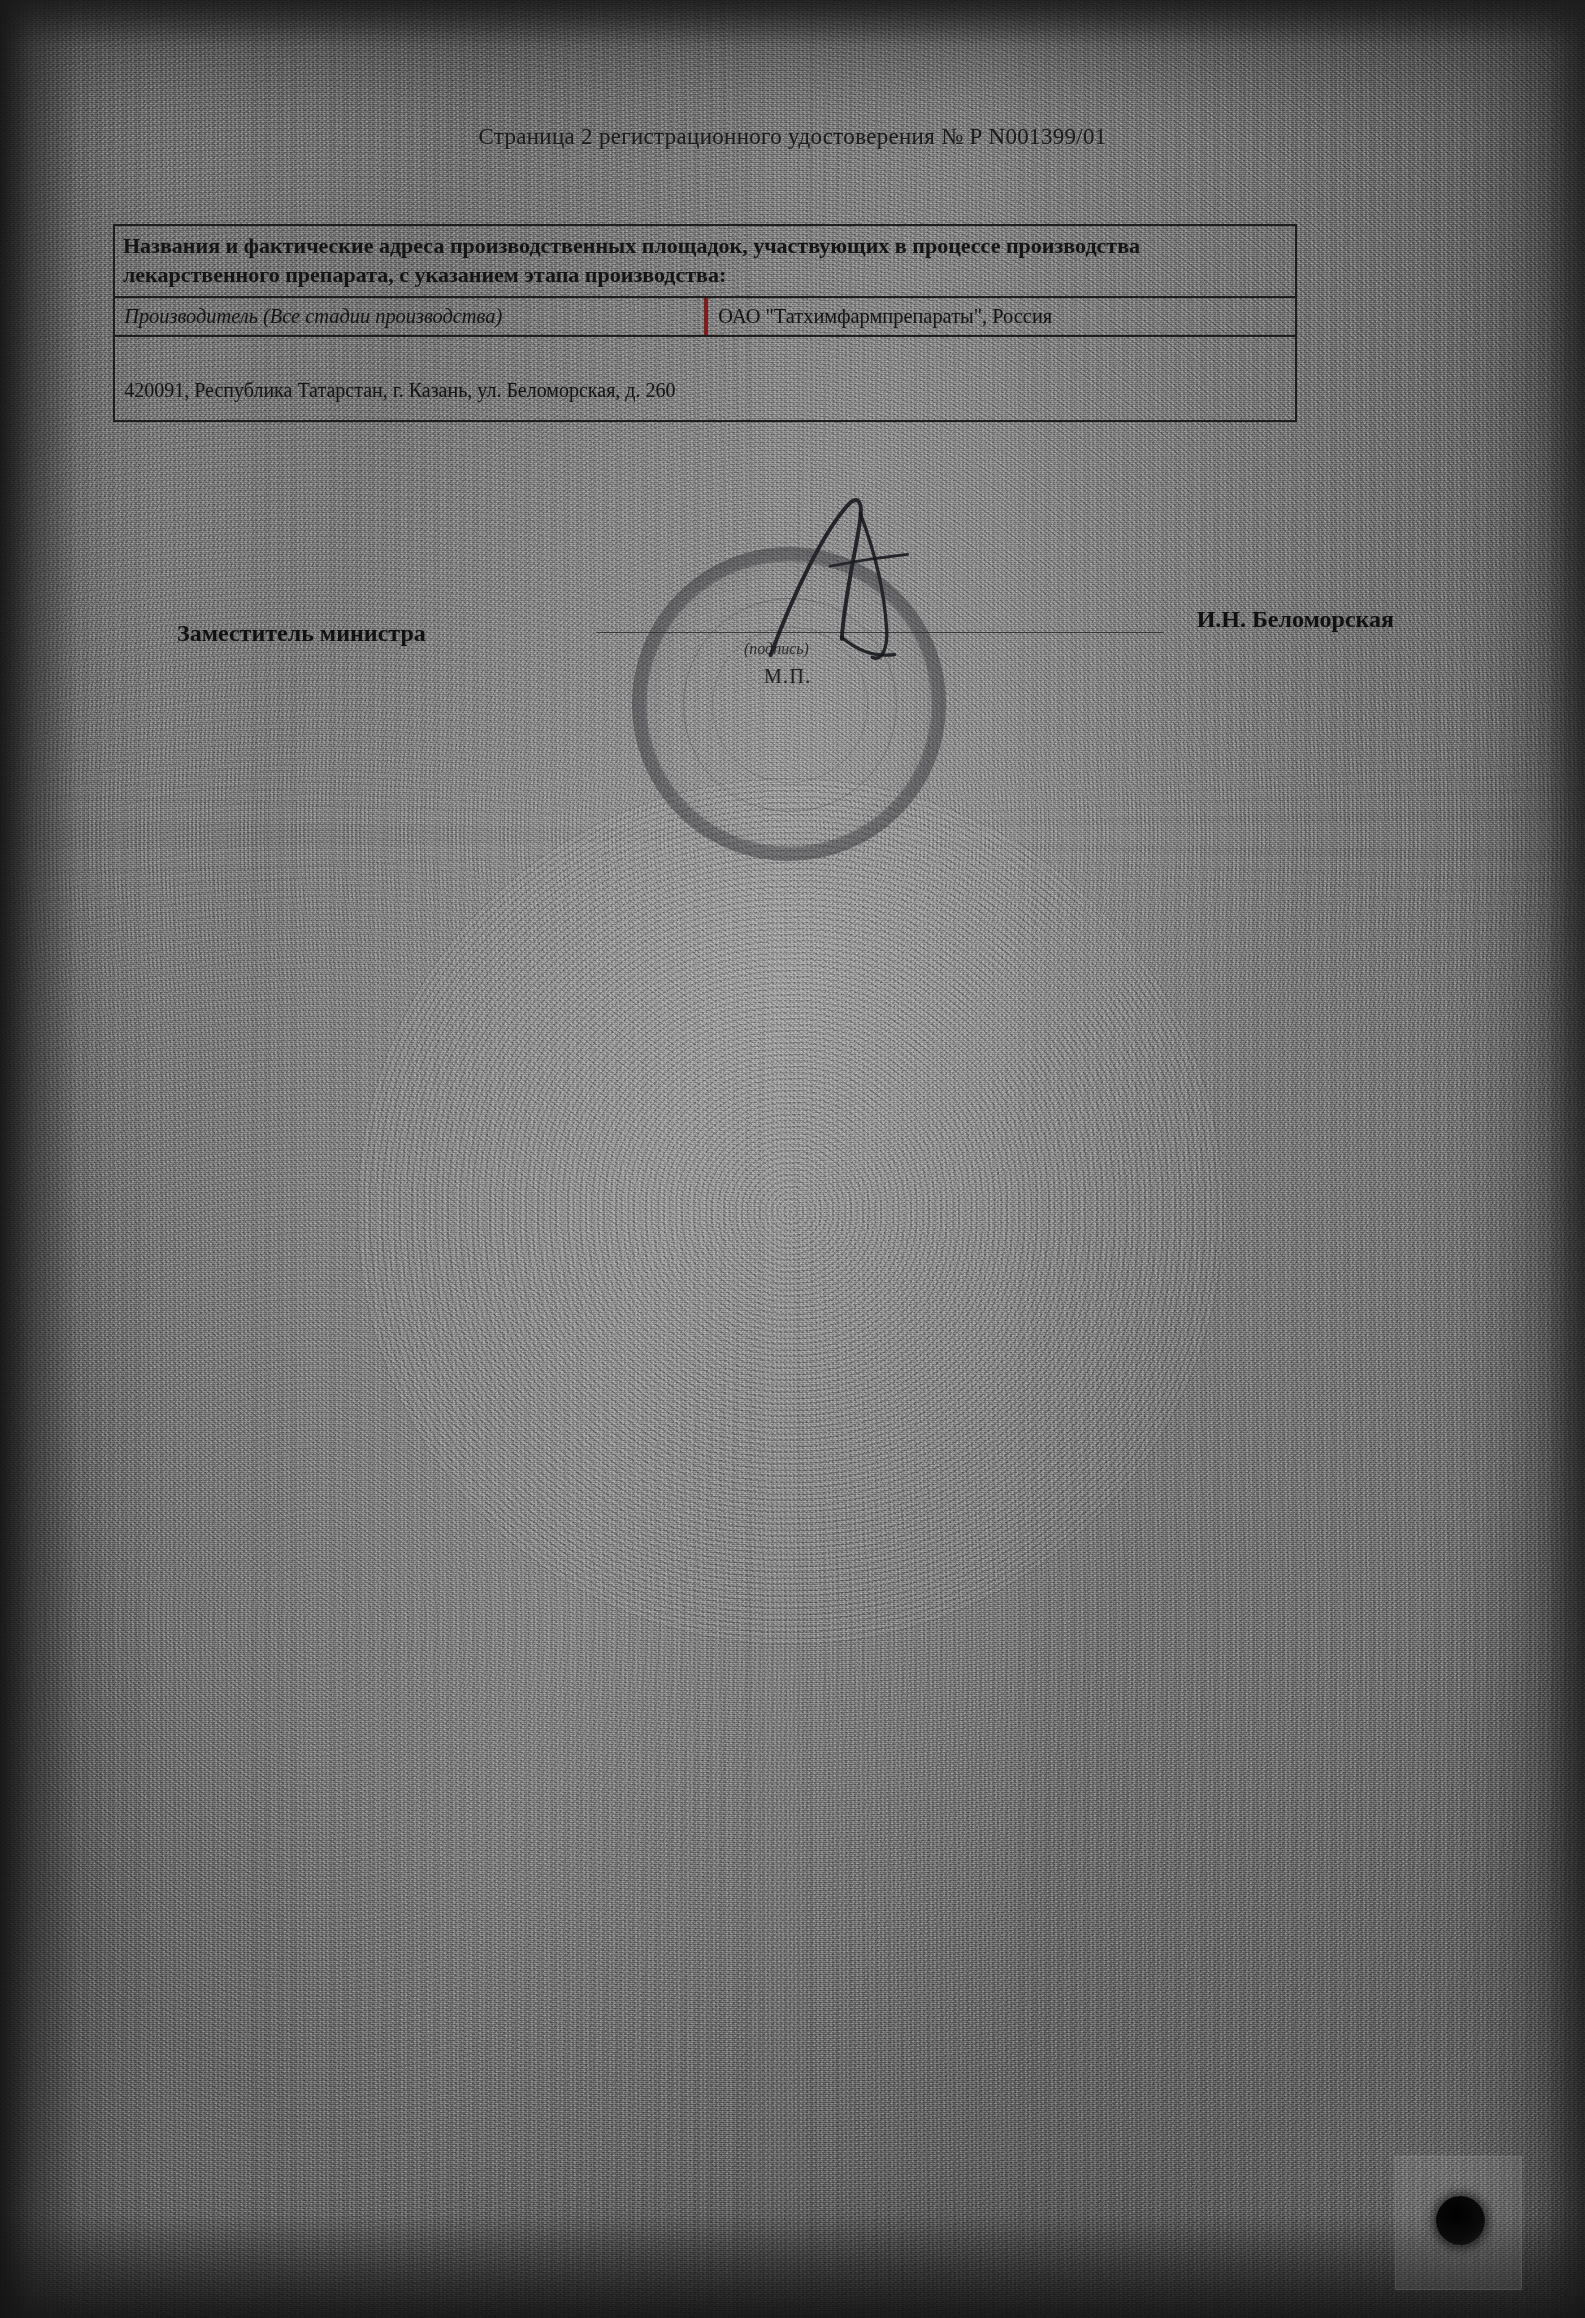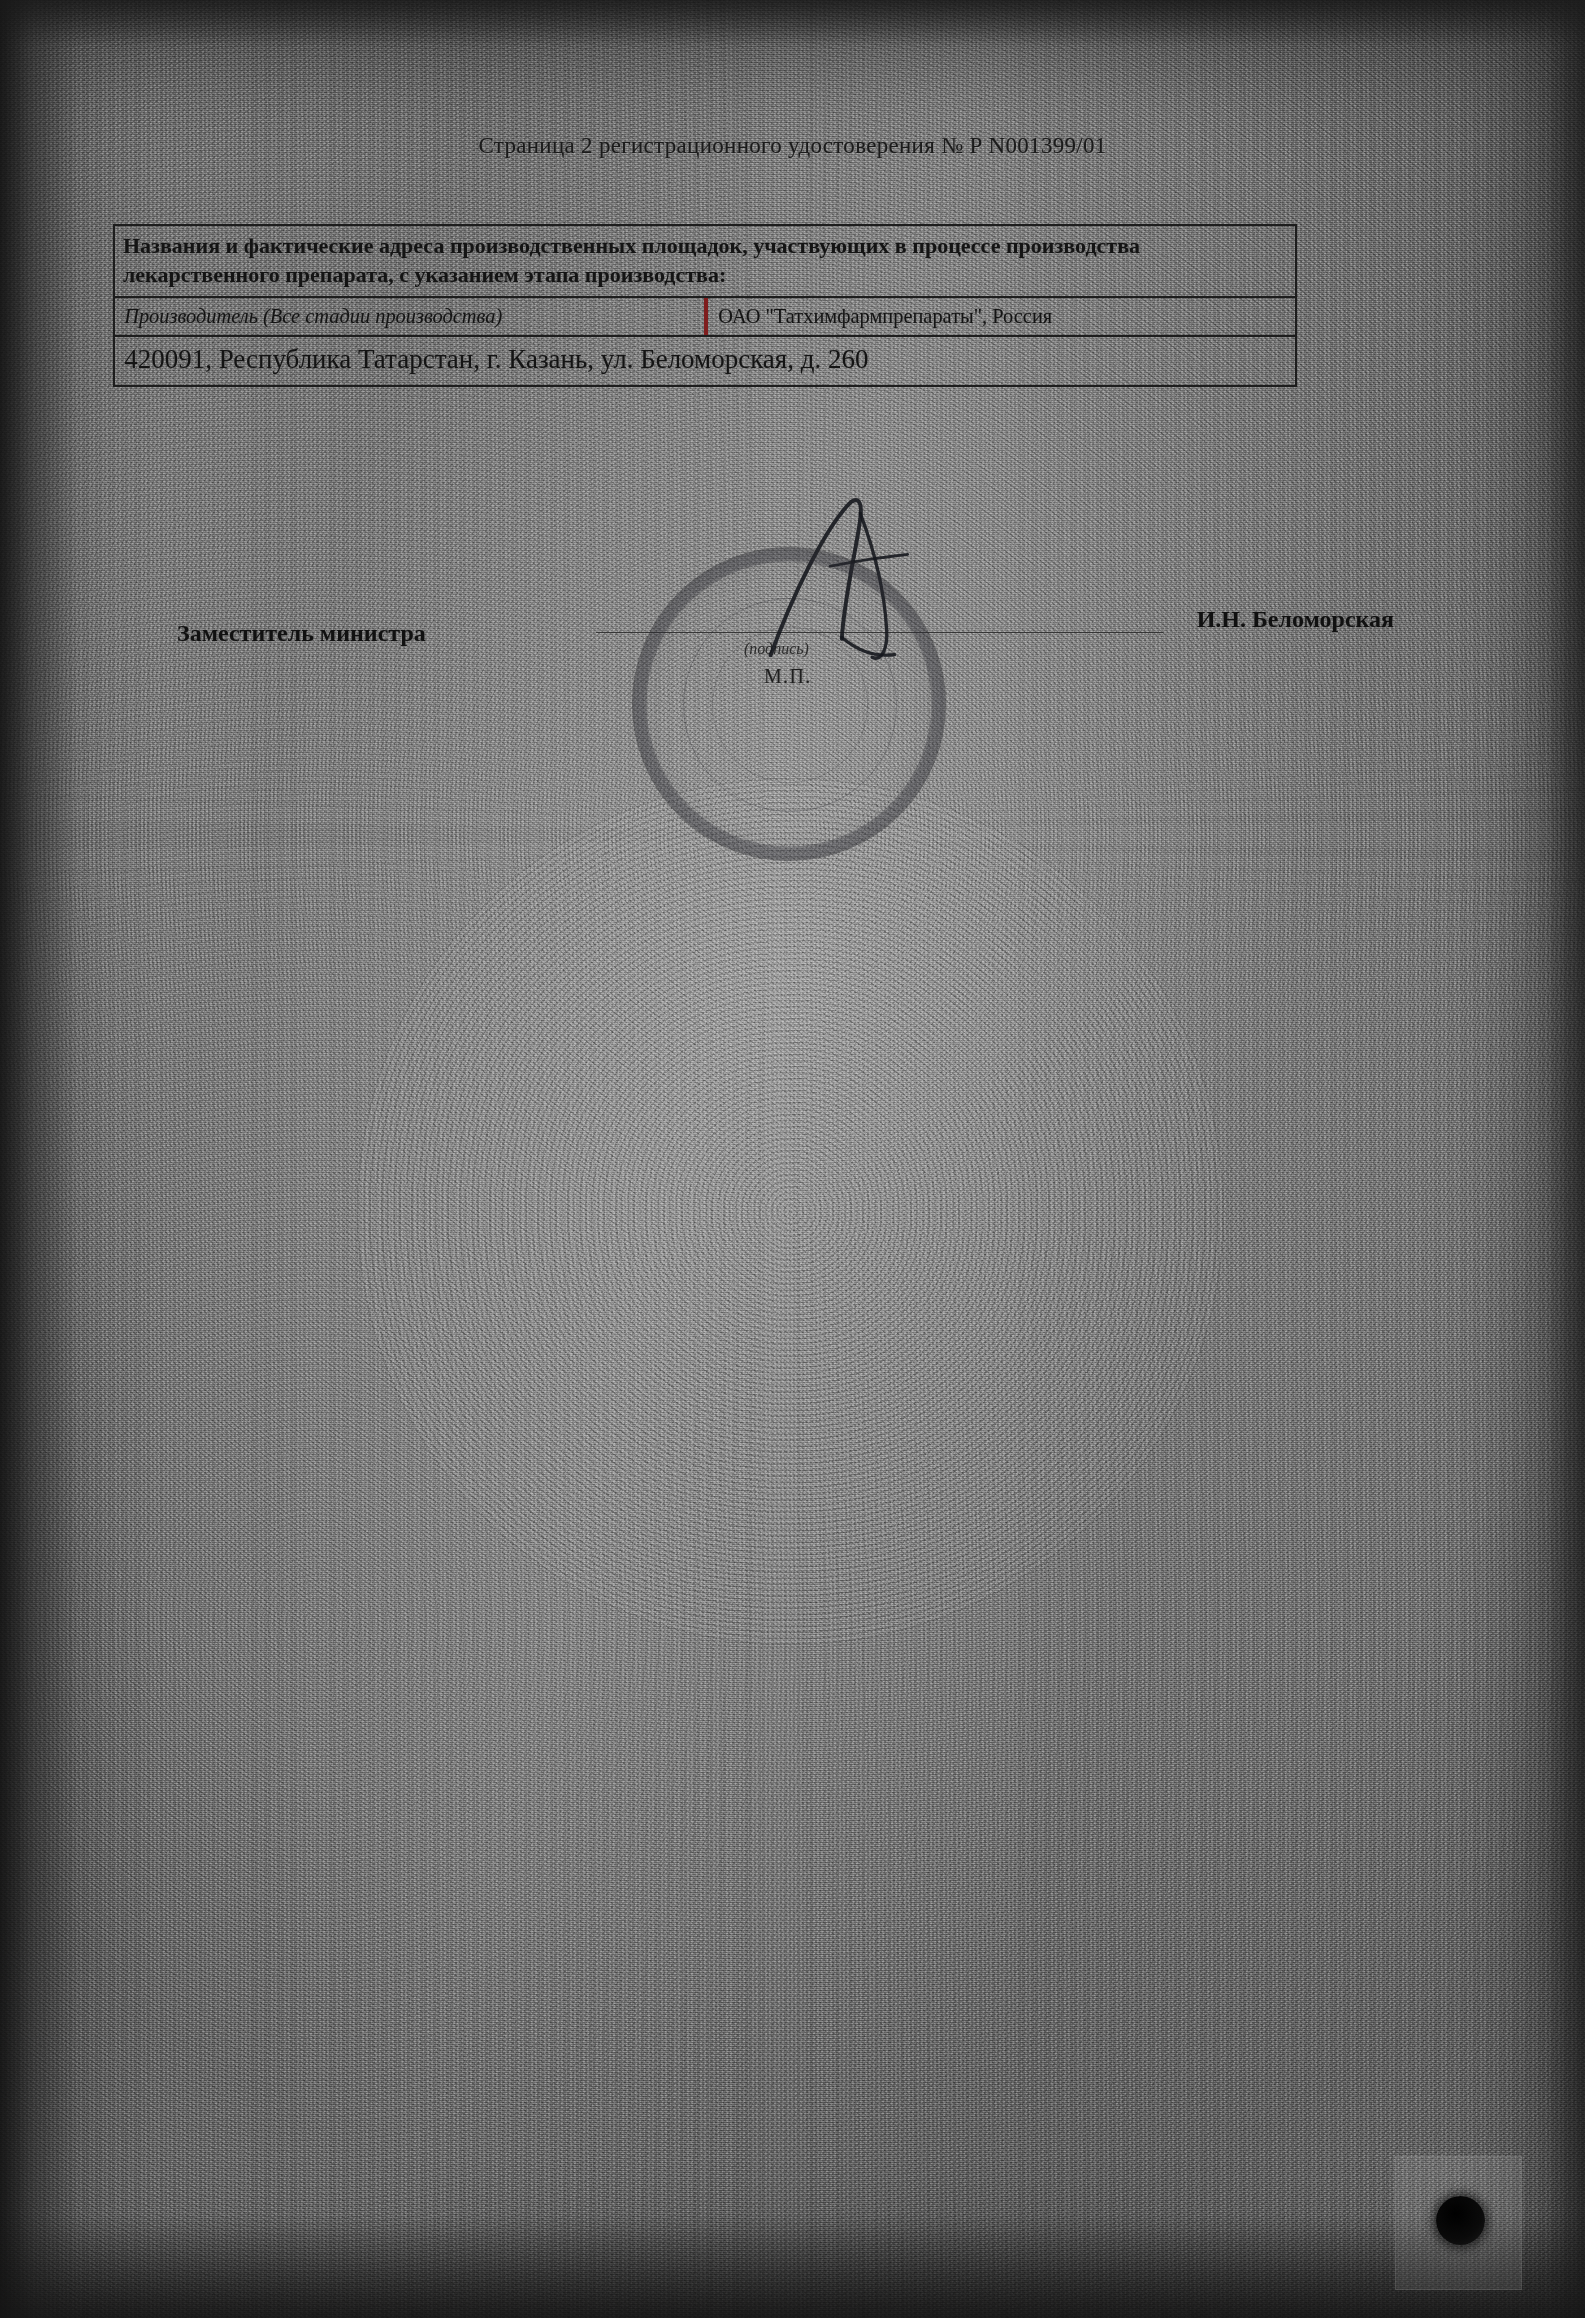--- a/index.html
+++ b/index.html
@@ -92,21 +92,21 @@
 
   
   .content {
     position: absolute;
     inset: 0;
     z-index: 5;
   }
 
   .header-line {
     position: absolute;
-    top: 133px;
+    top: 124px;
     left: 0;
     width: 100%;
     text-align: center;
     font-size: 23px;
     letter-spacing: 0.3px;
     color: #1b1b1b;
     text-shadow: 0 0 1.3px rgba(90,90,90,.9), 0.7px 0.7px 0 rgba(255,255,255,.18);
   }
 
   .block-table {
@@ -139,23 +139,24 @@
     text-shadow: 0 0 1.3px rgba(110,110,110,.8);
   }
   .cell-maker-value {
     flex: 1;
     padding: 6.6px 6.6px 6.6px 10.5px;
     font-size: 20.4px;
     text-shadow: 0 0 1.3px rgba(110,110,110,.8);
   }
   .row-address {
     padding: 6.6px 6.6px 8px 9.2px;
-    font-size: 27px;
+    font-size: 20px;
     min-height: 33px;
     text-shadow: 0 0 1.3px rgba(110,110,110,.8);
+    margin-top: 35px;
   }
 
   .sign-row {
     position: absolute;
     left: 0;
     top: 606px;
     width: 100%;
     height: 46px;
   }
   .sign-title {

